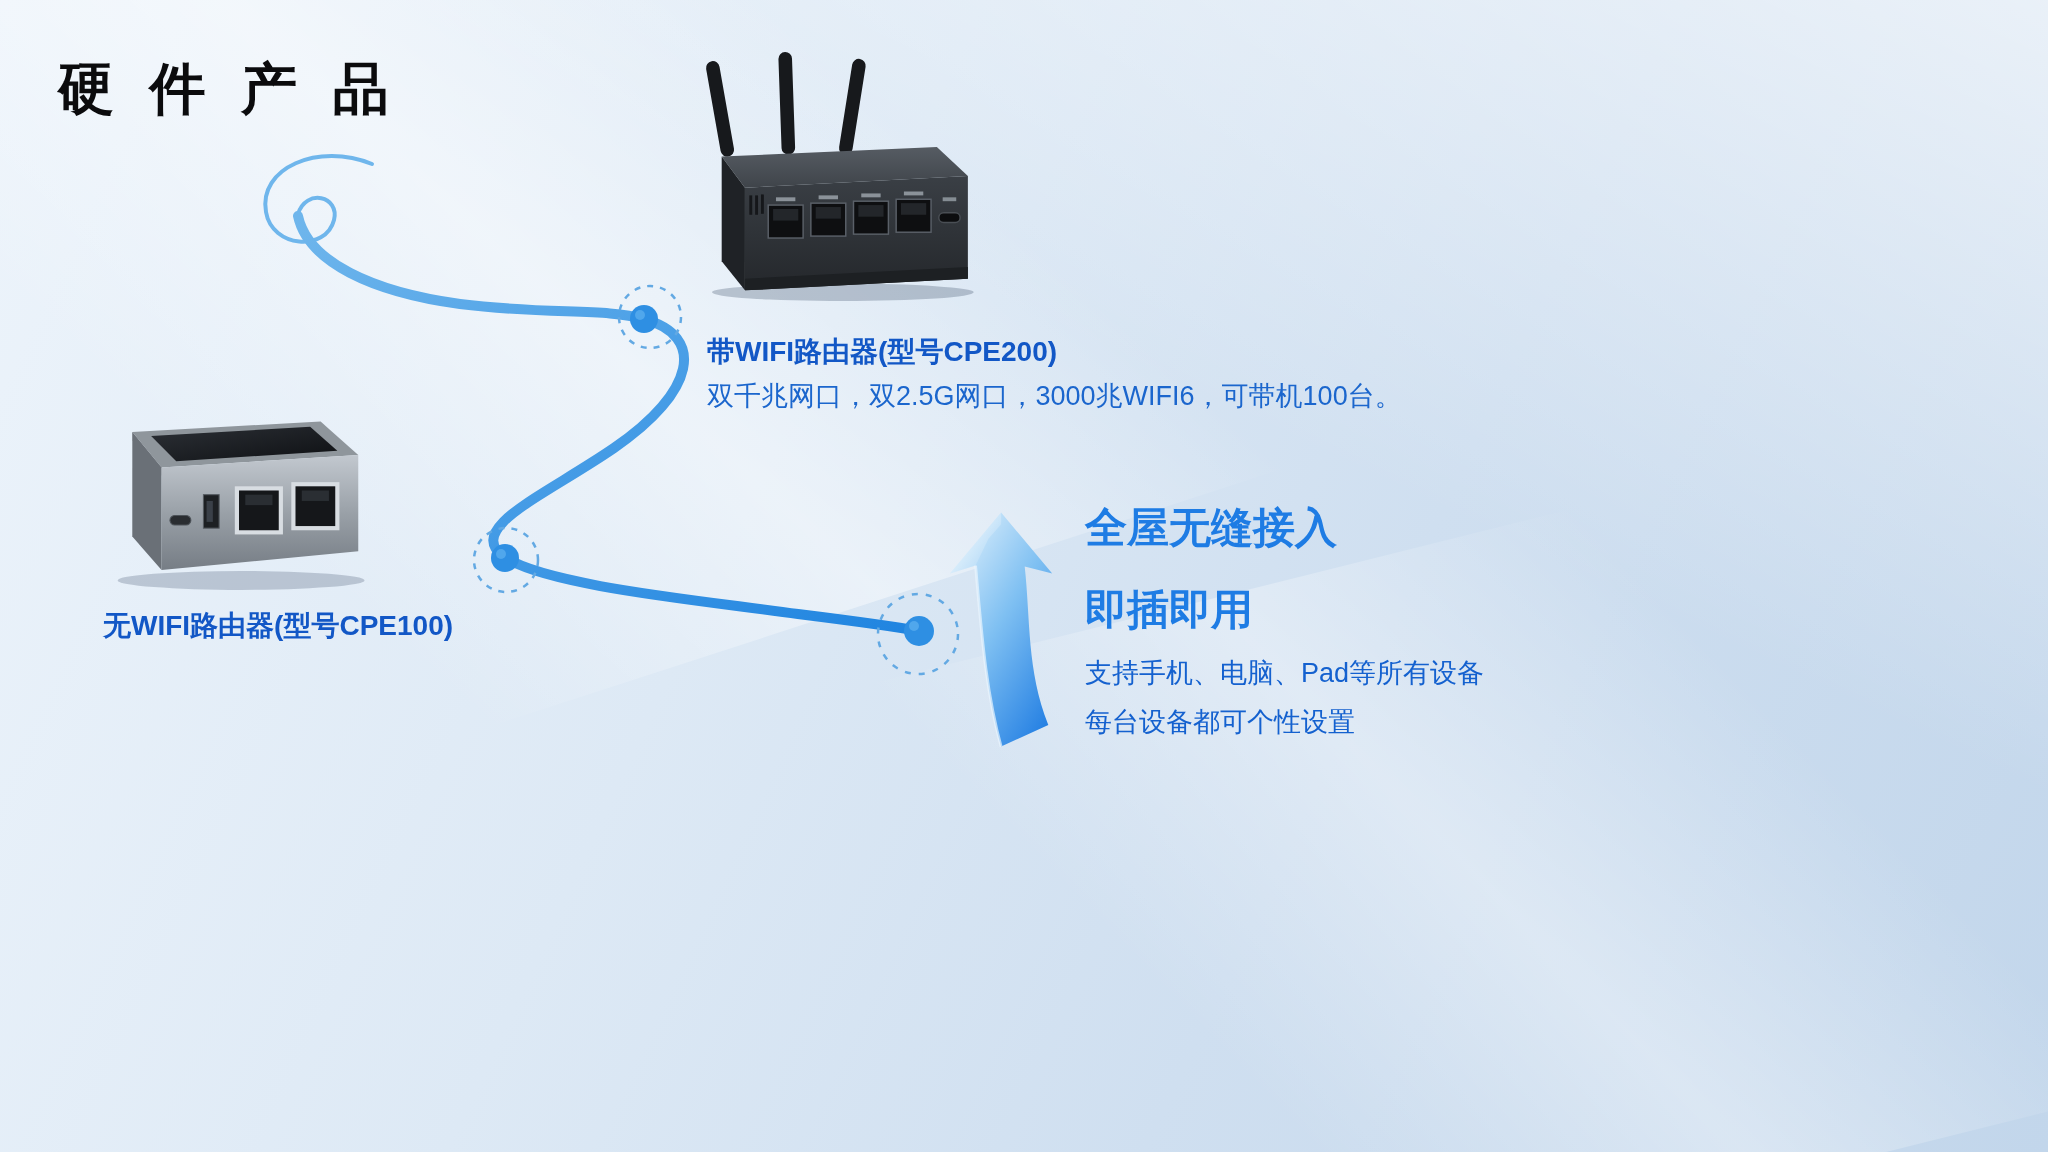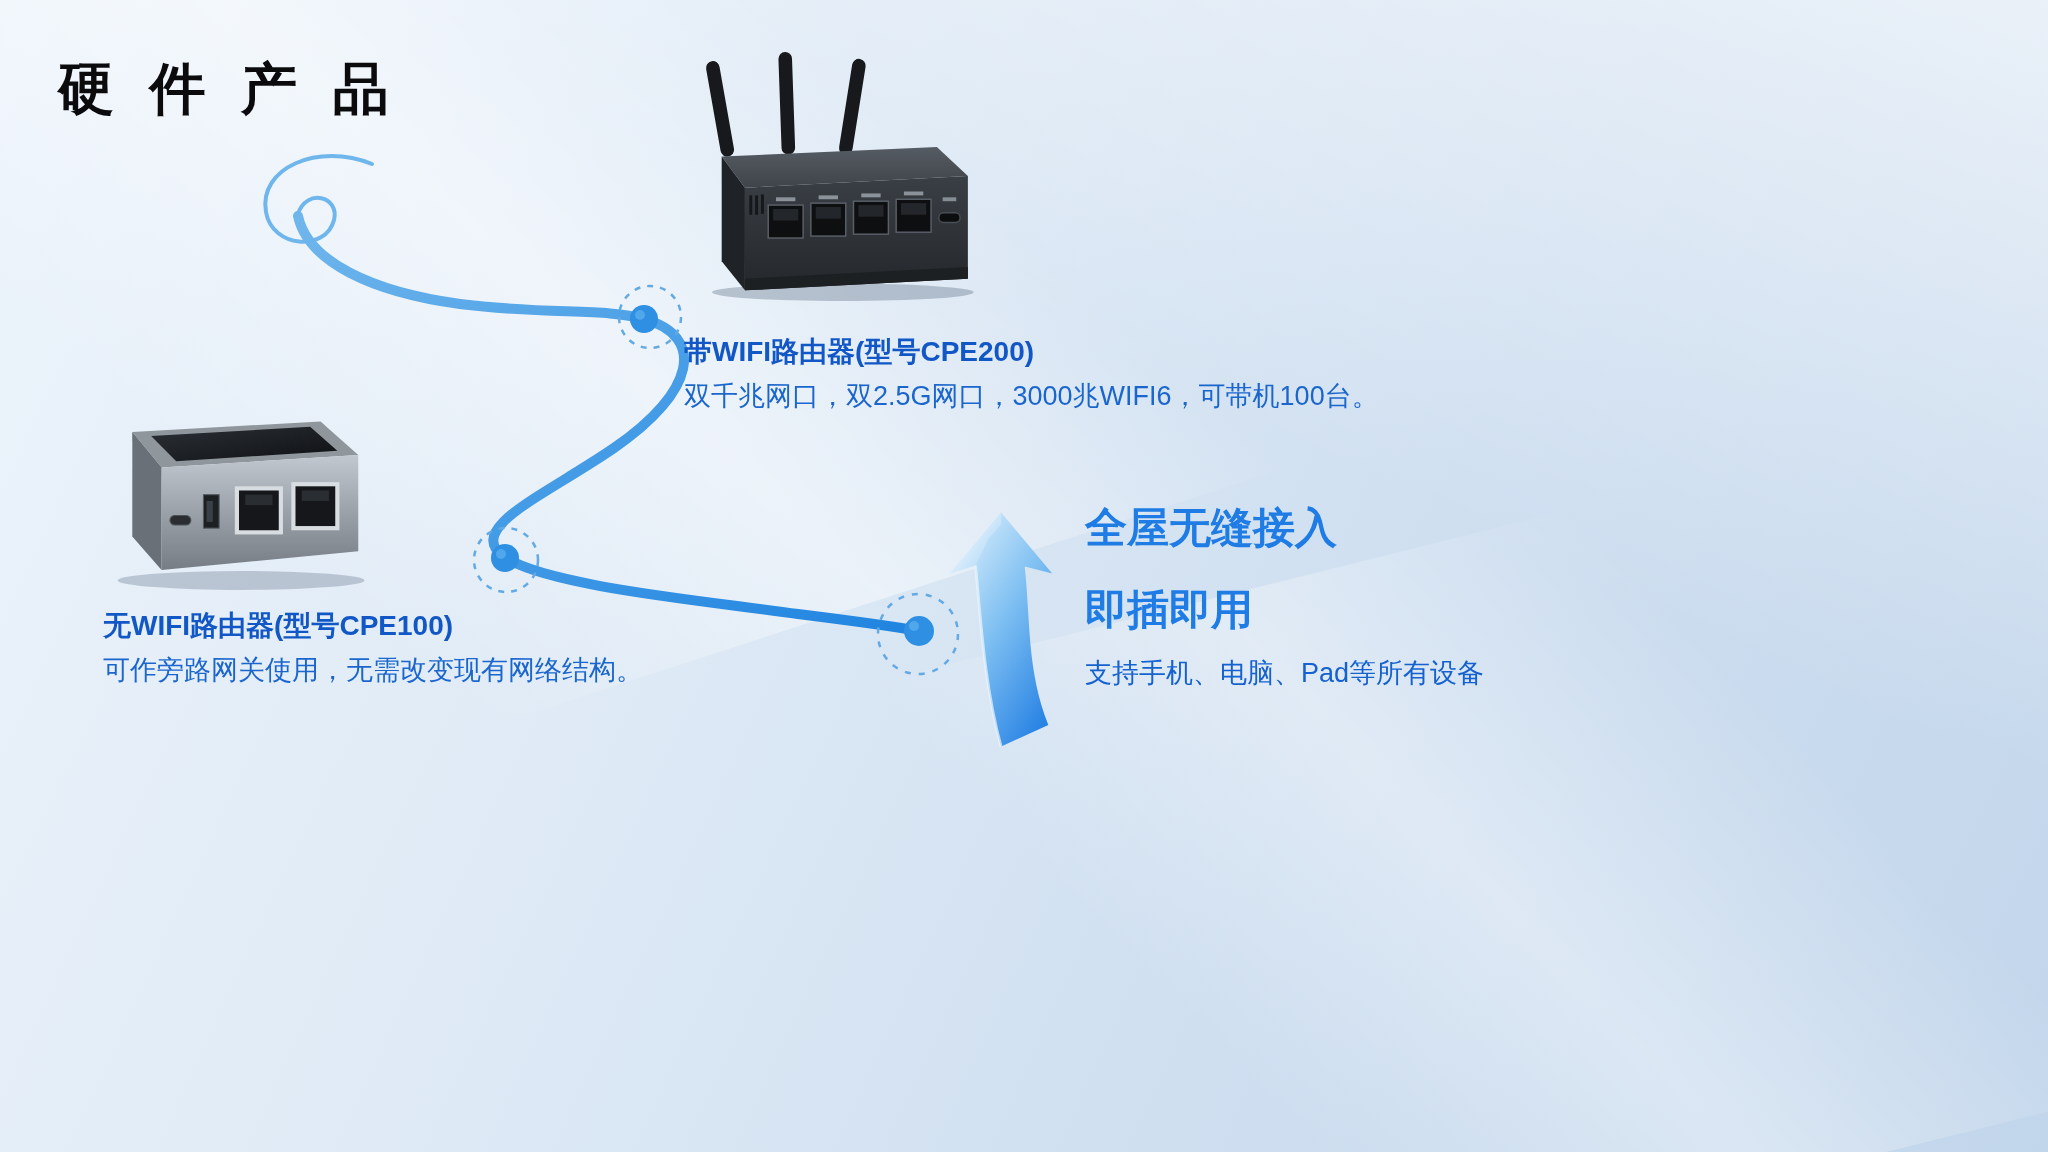--- a/index.html
+++ b/index.html
@@ -35,21 +35,21 @@
   .router{position:absolute;}
   .router-cpe200{left:692px;top:50px;width:292px;height:252px;}
   .router-cpe100{left:103px;top:413px;width:272px;height:178px;}
   .product-text{position:absolute;width:760px;}
   .product-text .p-name{
     margin:0;font-size:28px;font-weight:700;color:#1257c6;line-height:44px;
   }
   .product-text .p-line{
     margin:0;font-size:27px;font-weight:400;color:#1b66cd;line-height:44px;
   }
-  .text-cpe200{left:684px;top:330px;}
+  .text-cpe200{left:707px;top:330px;}
   .text-cpe100{left:103px;top:604px;width:640px;}
   .highlights{position:absolute;left:1085px;top:505px;width:560px;}
   .headline{
     margin:0 0 36px 0;font-size:42px;font-weight:700;color:#1e7ce4;line-height:46px;
   }
   .headline.second{margin-bottom:26px;}
   .sub-line{
     margin:0 0 21px 0;font-size:27px;font-weight:400;color:#1461cf;line-height:28px;
   }
   .arrow-wrap{position:absolute;left:948px;top:508px;width:118px;height:246px;}
@@ -213,21 +213,20 @@
     </svg>
   </div>
 
   <div class="product-text text-cpe200">
     <p class="p-name">带WIFI路由器(型号CPE200)</p>
     <p class="p-line">双千兆网口，双2.5G网口，3000兆WIFI6，可带机100台。</p>
   </div>
 
   <div class="product-text text-cpe100">
     <p class="p-name">无WIFI路由器(型号CPE100)</p>
-    <p class="p-line">可作旁路网关使用，无需改变现有网络结构。</p>
   </div>
 
   <div class="arrow-wrap">
     <svg width="118" height="246" viewBox="0 0 120 245">
       <defs>
         <linearGradient id="arrowGrad" x1="0.2" y1="0" x2="0.9" y2="1">
           <stop offset="0" stop-color="#d9edfb"></stop>
           <stop offset="0.45" stop-color="#7fc0f2"></stop>
           <stop offset="1" stop-color="#1f7ce2"></stop>
         </linearGradient>
@@ -239,15 +238,16 @@
       <path d="M54 2 L106 64 L78 57 C 84 112, 80 162, 102 218 L 54 240 C 38 182, 34 122, 28 56 L2 64 Z" fill="url(#arrowGrad)"></path>
       <path d="M54 2 L28 56 L2 64 Z M54 2 L54 14 L12 62 Z" fill="url(#arrowHi)" opacity="0.6"></path>
       <path d="M28 56 C 34 122, 38 182, 54 240" fill="none" stroke="#eaf5fe" stroke-width="3" opacity="0.7"></path>
     </svg>
   </div>
 
   <div class="highlights">
     <p class="headline">全屋无缝接入</p>
     <p class="headline second">即插即用</p>
     <p class="sub-line">支持手机、电脑、Pad等所有设备</p>
+    <p class="sub-line">每台设备都可个性设置</p>
   </div>
 
 </div>
 
 </body></html>

